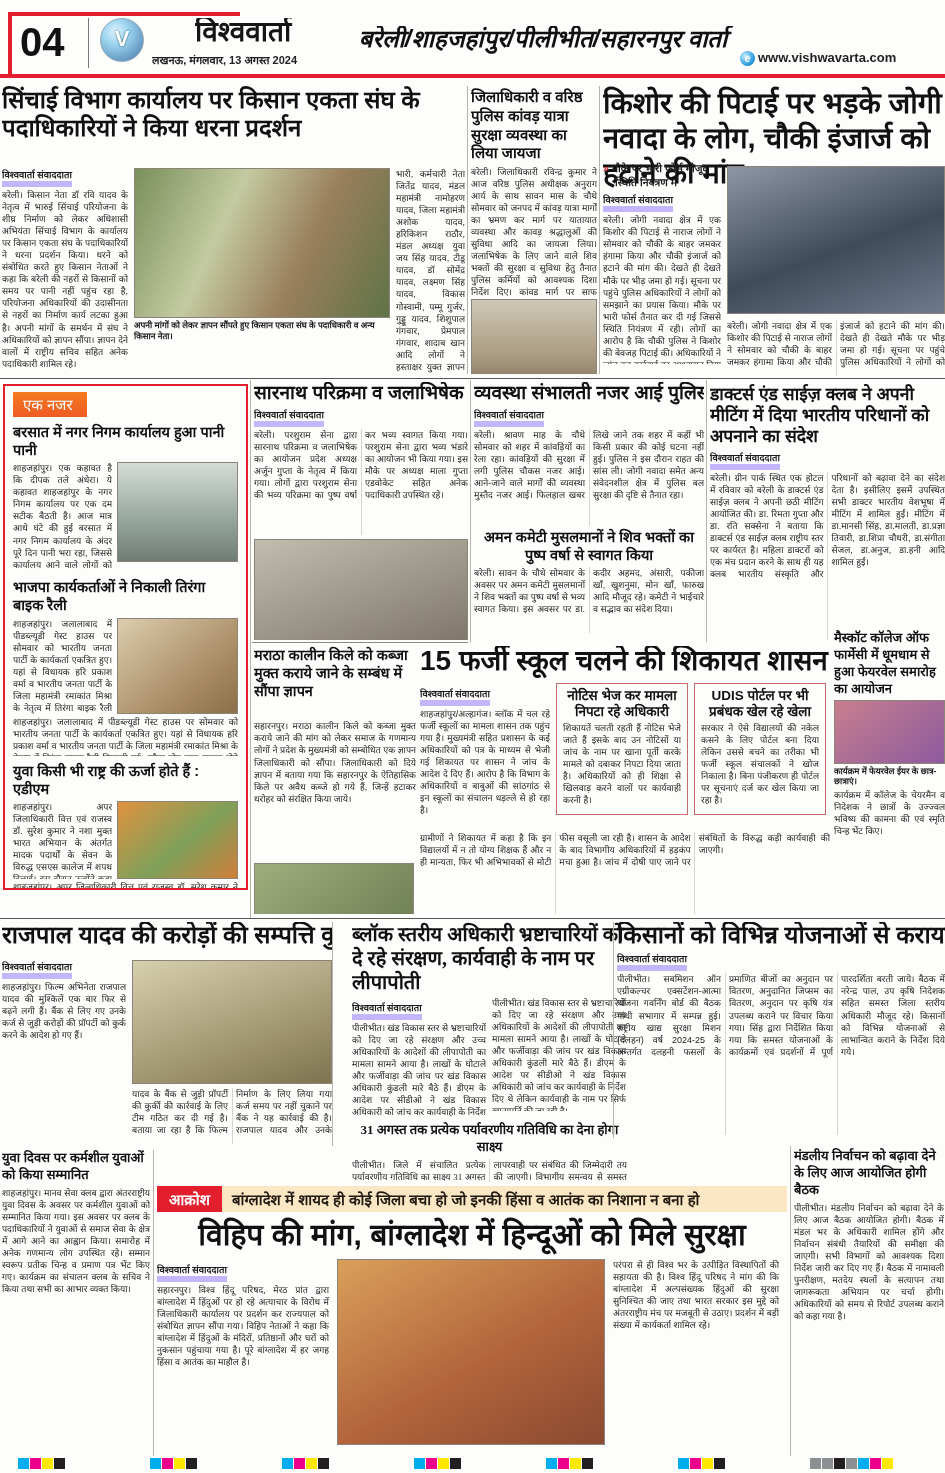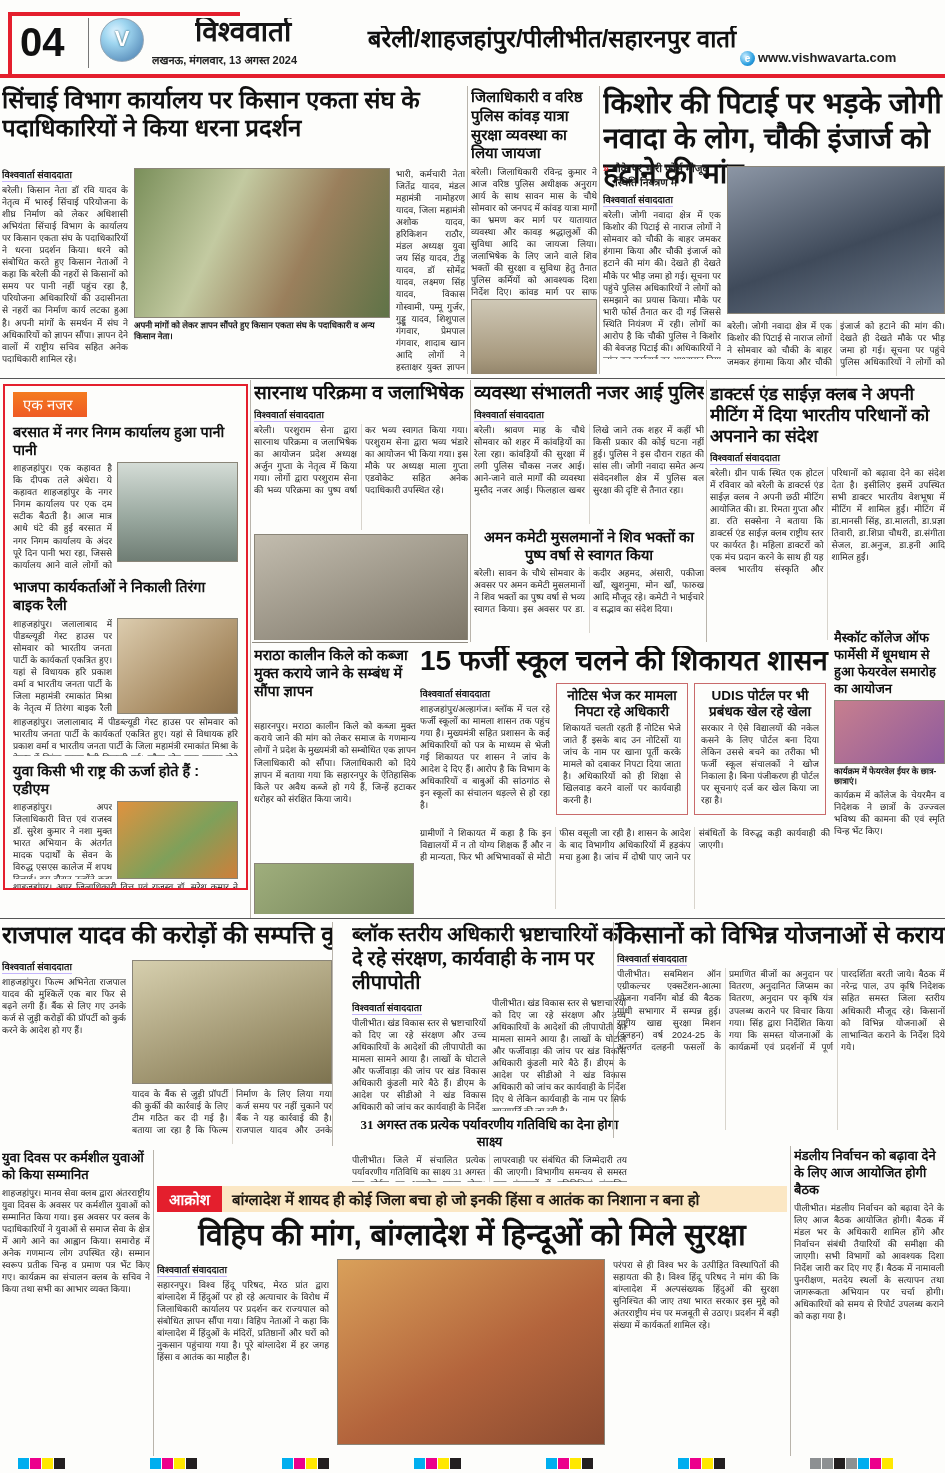--- a/index.html
+++ b/index.html
@@ -18,21 +18,21 @@
   .h-schools{font-size:28px;line-height:1.1;white-space:nowrap;}
   .h-sm{font-size:14.5px;line-height:1.25;}
   .h-xs{font-size:13px;line-height:1.3;}
   .h-bot{font-size:24px;line-height:1.1;white-space:nowrap;}
   .h-block{font-size:20px;line-height:1.2;}
   .h-kisan{font-size:24px;line-height:1.1;white-space:nowrap;}
   .h-vhp{font-size:30px;line-height:1.1;text-align:center;}
   .body{font-size:9px;line-height:1.34;text-align:justify;color:#222;}
   .body2c{column-count:2;column-gap:8px;column-rule:1px solid #d8d4cc;}
   .body3c{column-count:3;column-gap:8px;column-rule:1px solid #d8d4cc;}
-  .byline{font-size:9.5px;font-weight:bold;border-bottom:1px solid #c4b5fd;display:inline-block;margin:3px 0 2px 0;}
+  .byline{font-size:9.5px;font-weight:bold;border-bottom:6px solid #c4b5fd;display:inline-block;margin:3px 0 2px 0;}
   .caption{font-size:8.5px;font-weight:bold;line-height:1.25;margin-top:2px;}
   .photo{border:1px solid #8a8578;box-sizing:border-box;}
   .p1{background:linear-gradient(115deg,#7a8f5a,#c3caa1 35%,#9a7f5c 65%,#5f7347);}
   .p2{background:linear-gradient(180deg,#cfc8b6,#a89a7f 70%,#8a7c62);}
   .p3{background:linear-gradient(160deg,#8c96a5,#3f4a5a 55%,#6e7b8c);}
   .p4{background:linear-gradient(180deg,#d4dcd6,#9aa9a0 55%,#6f7d74);}
   .p5{background:linear-gradient(140deg,#dcccae,#a5885f 70%,#8a6f4a);}
   .p6{background:linear-gradient(140deg,#e0923f,#7fa05a 55%,#cf7f3a);}
   .p7{background:linear-gradient(160deg,#c2bcae,#7d7668);}
   .p8{background:linear-gradient(140deg,#9fae7c,#6b7b52);}
@@ -80,21 +80,21 @@
     <div class="logo">
         <span>V</span>
       </div>
   </div>
   <div class="sec" style="left:152px;top:18px;width:180px;height:30px;margin-left:43px;">
     <span class="masthead">विश्ववार्ता</span>
   </div>
   <div class="sec" style="left:152px;top:50px;width:220px;height:16px;">
     <span class="datestr">लखनऊ,   मंगलवार, 13 अगस्त 2024</span>
   </div>
-  <div class="sec region" style="left:332px;top:26px;width:440px;height:30px;">बरेली/शाहजहांपुर/पीलीभीत/सहारनपुर वार्ता</div>
+  <div class="sec region" style="left:323px;top:26px;width:440px;height:30px;font-style:italic;">बरेली/शाहजहांपुर/पीलीभीत/सहारनपुर वार्ता</div>
   <div class="sec" style="left:740px;top:48px;width:200px;height:20px;">
     <span class="eicon">e</span><span class="site">www.vishwavarta.com</span>
   </div>
   <div class="redrule" style="left:0;top:74px;width:945px;height:4px;"></div>
 
   <div class="sec" style="left:2px;top:86px;width:463px;height:290px;">
     <h1 class="h-lead">सिंचाई विभाग कार्यालय पर किसान एकता संघ के पदाधिकारियों ने किया धरना प्रदर्शन</h1>
     <div style="position:absolute;left:0;top:78px;width:126px;height:212px;">
       <span class="byline">विश्ववार्ता संवाददाता</span>
       <div class="body" style="height:190px;overflow:hidden;">बरेली। किसान नेता डॉ रवि यादव के नेतृत्व में भारुई सिंचाई परियोजना के शीघ्र निर्माण को लेकर अधिशासी अभियंता सिंचाई विभाग के कार्यालय पर किसान एकता संघ के पदाधिकारियों ने धरना प्रदर्शन किया। धरने को संबोधित करते हुए किसान नेताओं ने कहा कि बरेली की नहरों से किसानों को समय पर पानी नहीं पहुंच रहा है, परियोजना अधिकारियों की उदासीनता से नहरों का निर्माण कार्य लटका हुआ है। अपनी मांगों के समर्थन में संघ ने अधिकारियों को ज्ञापन सौंपा। ज्ञापन देने वालों में राष्ट्रीय सचिव सहित अनेक पदाधिकारी शामिल रहे।</div>

